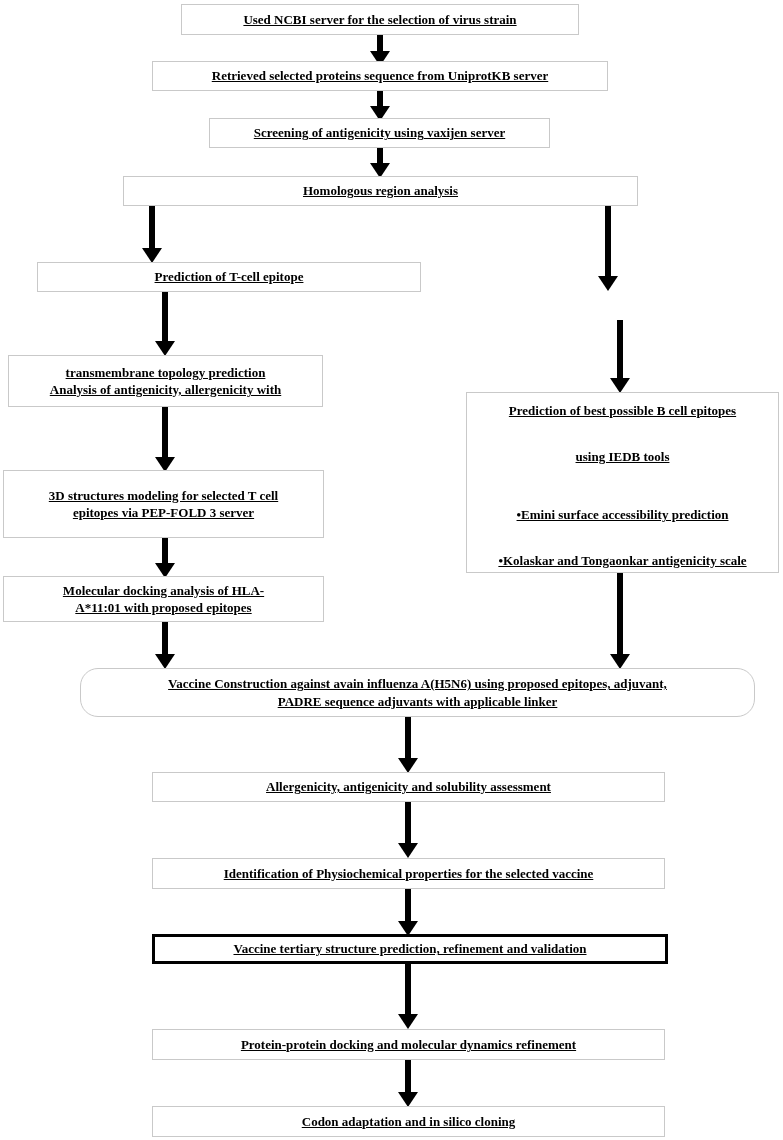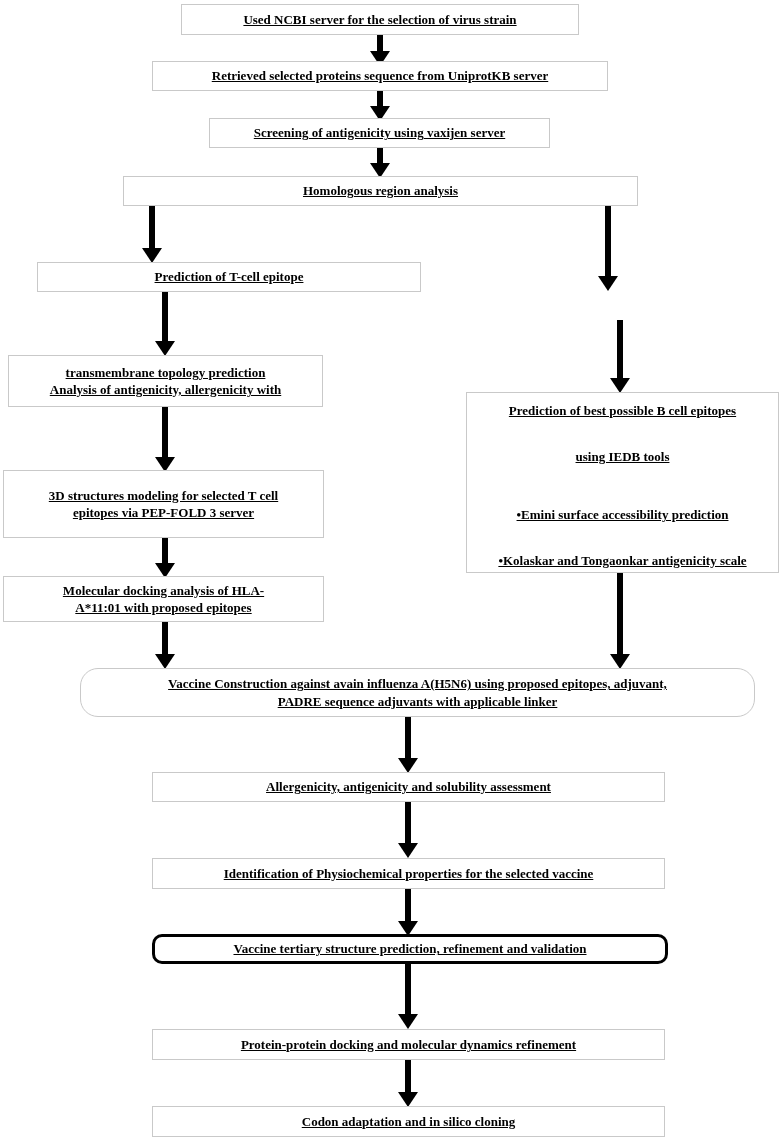--- a/index.html
+++ b/index.html
@@ -198,21 +198,21 @@
 
   <div class="node" style="left:152px; top:858px; width:513px; height:31px;">
     <span class="line">Identification of Physiochemical  properties for the selected vaccine</span>
   </div>
 
   <div class="conn" style="left:393px; top:889px; width:30px; height:47px;">
     <div class="stem" style="height:32px;"></div>
     <div class="head" style="top:32px;"></div>
   </div>
 
-  <div class="node emphasis" style="left:152px; top:934px; width:516px; height:30px;border-radius:10px;">
+  <div class="node emphasis" style="left:152px; top:934px; width:516px; height:30px;">
     <span class="line">Vaccine tertiary structure prediction, refinement and validation</span>
   </div>
 
   <div class="conn" style="left:393px; top:964px; width:30px; height:65px;">
     <div class="stem" style="height:50px;"></div>
     <div class="head" style="top:50px;"></div>
   </div>
 
   <div class="node" style="left:152px; top:1029px; width:513px; height:31px;">
     <span class="line">Protein-protein docking and molecular dynamics refinement</span>

